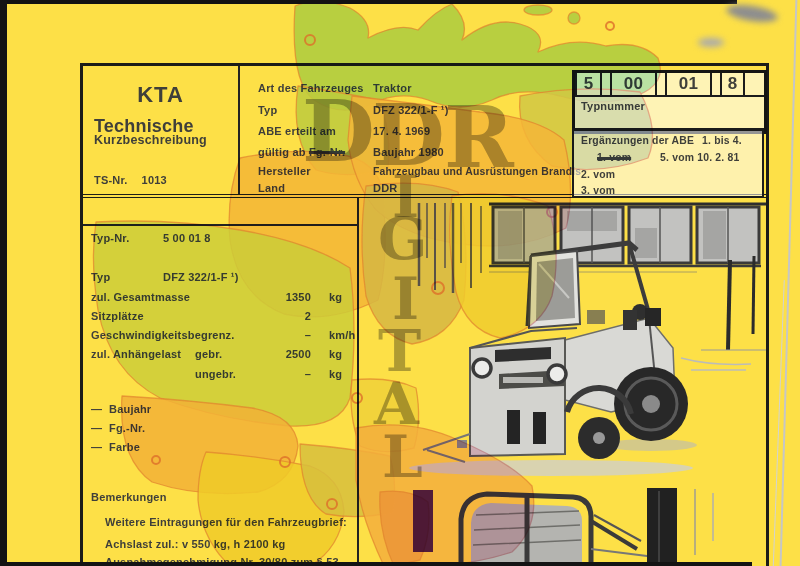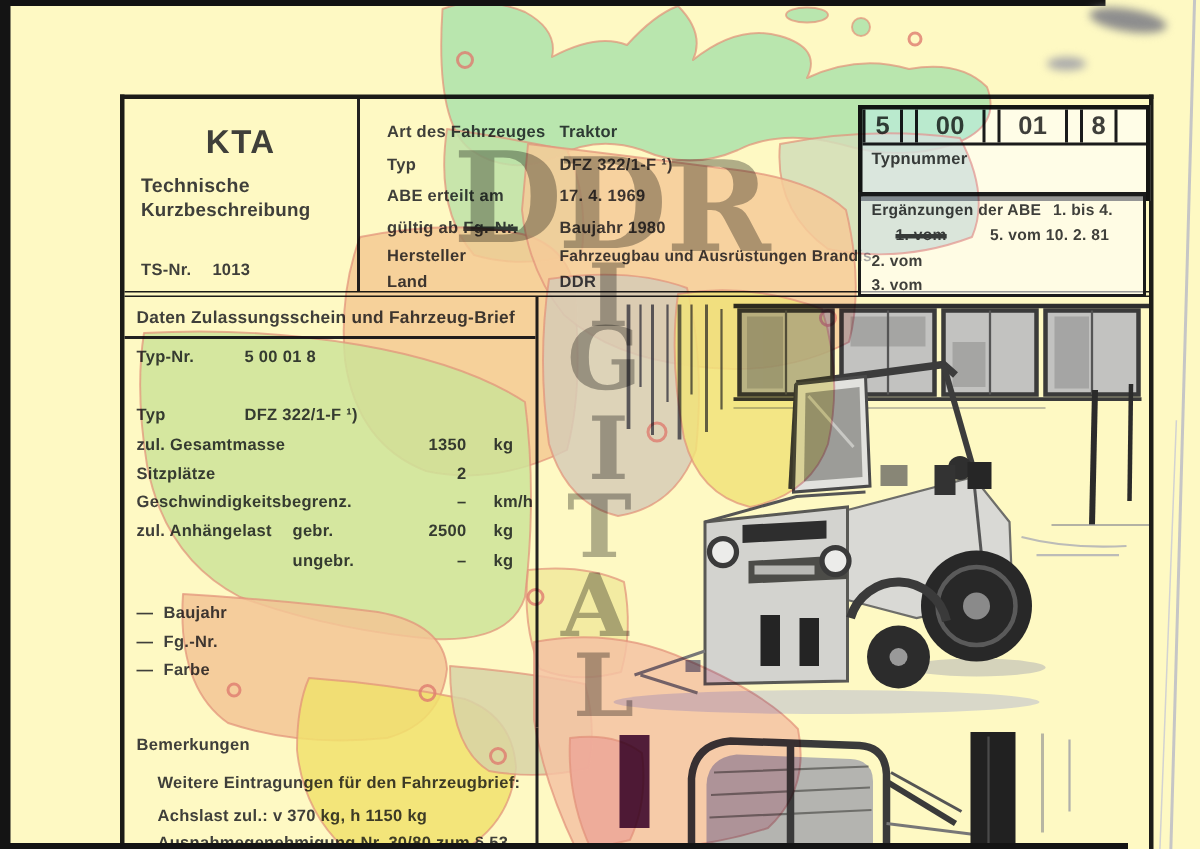--- a/index.html
+++ b/index.html
@@ -1,32 +1,32 @@
 <!DOCTYPE html>
 <html><head>
 <meta charset="utf-8">
 <style>
   html,body{margin:0;padding:0;background:#e8e8e8;}
-  .page{position:relative;width:800px;height:566px;background:#fef9c3;overflow:hidden;
+  .page{position:relative;width:800px;height:566px;background:#fde047;overflow:hidden;
         font-family:"Liberation Sans",sans-serif;color:#3f3f3a;}
   
   .bar-top{position:absolute;left:0;top:0;width:737px;height:4px;background:#121212;}
   .bar-left{position:absolute;left:0;top:0;width:7px;height:566px;background:#141414;}
   .bar-bottom{position:absolute;left:0;top:562px;width:752px;height:4px;background:#141414;}
   .smudge1{position:absolute;left:726px;top:6px;width:52px;height:15px;background:#8e8e8e;border-radius:50%;filter:blur(3px);transform:rotate(9deg);}
   .smudge2{position:absolute;left:698px;top:38px;width:26px;height:9px;background:#ababab;border-radius:50%;filter:blur(3px);}
   .diag1{position:absolute;left:787px;top:-20px;width:2px;height:640px;background:#c6c6c6;transform:rotate(1.6deg);}
   .diag2{position:absolute;left:778px;top:280px;width:1px;height:300px;background:#d2d2d2;transform:rotate(2.2deg);}
   
   .doc{position:absolute;left:80px;top:63px;width:683px;height:503px;
        border:3px solid #1c1c18;border-bottom:none;font-size:11px;font-weight:bold;letter-spacing:.2px;}
   .hdr{position:absolute;left:0;top:0;width:100%;height:132px;border-bottom:4px double #1c1c18;box-sizing:border-box;}
   .hdr-left{position:absolute;left:0;top:0;width:157px;height:100%;border-right:2px solid #222;box-sizing:border-box;}
   .org{position:absolute;left:0;top:16px;width:100%;text-align:center;font-size:22px;letter-spacing:1px;}
-  .t1{position:absolute;left:11px;top:50px;font-size:13px;}
+  .t1{position:absolute;left:11px;top:50px;font-size:18px;}
   .t2{position:absolute;left:11px;top:67px;font-size:12.5px;}
   .tsrow{position:absolute;left:11px;top:108px;text-align:center;}
   .tsval{margin-left:14px;}
   .hrow .hlbl{position:absolute;left:175px;white-space:nowrap;}
   .hrow .hval{position:absolute;left:290px;white-space:nowrap;}
   .hval-sm{font-size:10.4px;}
   .strike{text-decoration:line-through;text-decoration-thickness:2.5px;}
   
   .typbox{position:absolute;left:489px;top:4px;width:189px;height:58px;border:3px solid #151513;display:flex;flex-direction:column;background:rgba(255,255,255,.6);}
   .typcells{flex:1;display:flex;align-items:stretch;}
@@ -112,21 +112,20 @@
         <span class="abe-r">1. bis 4.</span>
         <span class="abe-1">1. vom</span>
         <span class="abe-5">5. vom 10. 2. 81</span>
         <span class="abe-2">2. vom</span>
         <span class="abe-3">3. vom</span>
       </div>
     </div>
 
     <div class="main">
       <div class="lpanel">
-        <div class="sectitle">Daten Zulassungsschein und Fahrzeug-Brief</div>
         <div class="secline"></div>
 
         <div class="drow" style="top:34px">
           <span class="dl">Typ-Nr.</span>
           <span class="dt">5 00 01 8</span>
         </div>
         <div class="drow" style="top:73px">
           <span class="dl">Typ</span>
           <span class="dt">DFZ 322/1-F ¹)</span>
         </div>
@@ -243,21 +242,21 @@
           <circle cx="238" cy="240" r="21" fill="#2c2c2c"></circle>
           <circle cx="238" cy="240" r="6" fill="#999"></circle>
         </svg>
       </div>
     </div>
 
     <div class="remarks">
       <div class="lpanel rm">
         <span class="rm-t">Bemerkungen</span>
         <span class="rm-1">Weitere Eintragungen für den Fahrzeugbrief:</span>
-        <span class="rm-2">Achslast zul.: v 370 kg, h 1150 kg</span>
+        <span class="rm-2">Achslast zul.: v 550 kg, h 2100 kg</span>
         <span class="rm-3">Ausnahmegenehmigung Nr. 30/80 zum § 53</span>
         <span class="rm-4">StVZO</span>
       </div>
 
       <div class="photo">
         <svg width="405" height="84" viewBox="0 0 405 84">
           <rect x="52" y="5" width="20" height="62" fill="#532342"></rect>
           <path d="M110,84 L110,38 Q111,20 130,18 L206,21 Q221,22 221,36 L221,84 Z" fill="#b4b4b0"></path>
           <g stroke="#6e6e6a" stroke-width="1.5">
             <path d="M115,30 L218,26 M113,45 L219,40 M112,60 L220,55" fill="none"></path>

